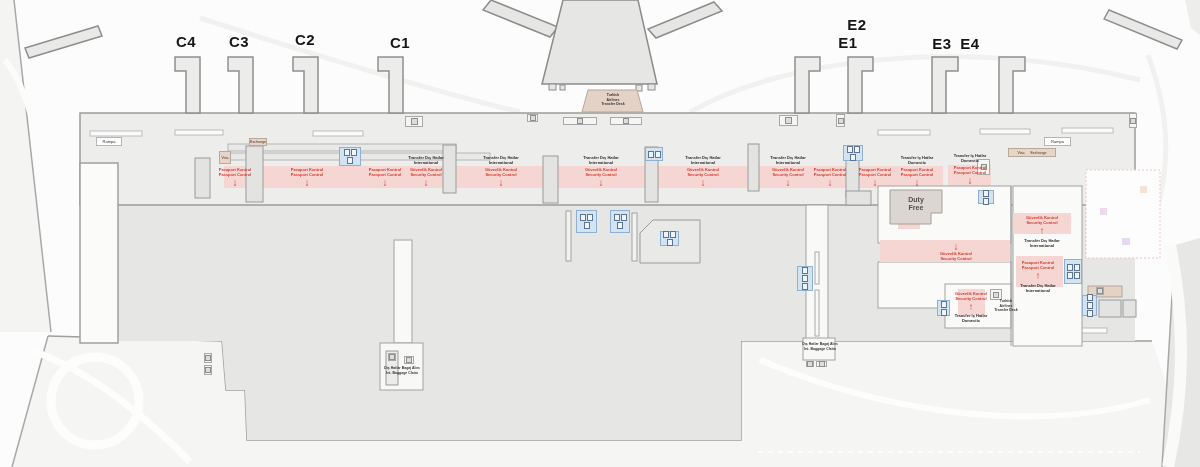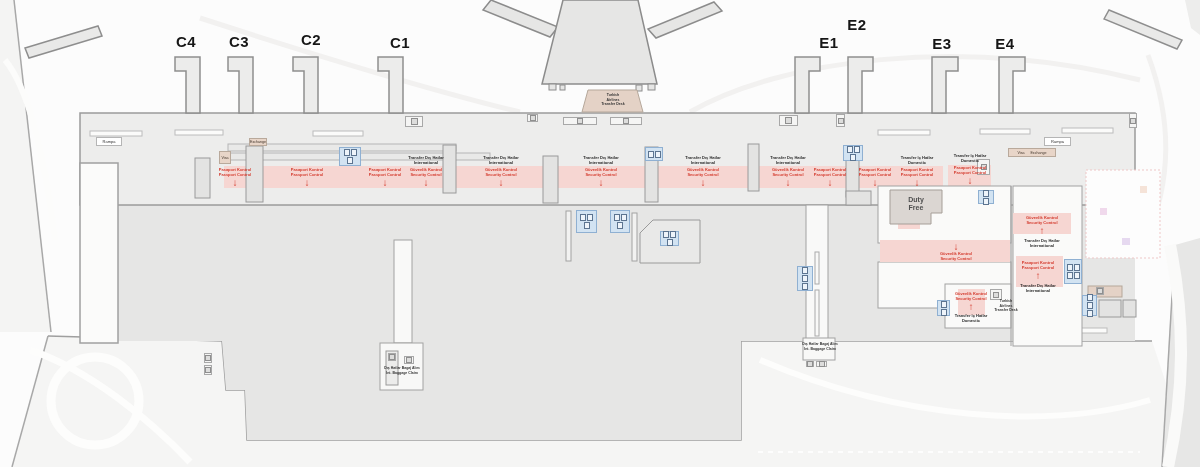--- a/index.html
+++ b/index.html
@@ -138,26 +138,26 @@
   <rect x="1099" y="300" width="22" height="17" fill="#e3e3e2" stroke="#9a9a9a"></rect>
   <rect x="1123" y="300" width="13" height="17" fill="#e3e3e2" stroke="#9a9a9a"></rect>
   <rect x="1086" y="170" width="74" height="88" fill="#fdfdfd" stroke="#eec7c7" stroke-dasharray="2,2"></rect>
   <rect x="1100" y="208" width="7" height="7" fill="#f0d9ec"></rect>
   <rect x="1122" y="238" width="8" height="7" fill="#e6d9f0"></rect>
   <rect x="1140" y="186" width="7" height="7" fill="#f5e3d8"></rect>
 </svg>
 
 <div class="gate" style="left:170px;top:33px">C4</div>
 <div class="gate" style="left:223px;top:33px">C3</div>
-<div class="gate" style="left:295px;top:31px">C2</div>
+<div class="gate" style="left:289px;top:31px">C2</div>
 <div class="gate" style="left:384px;top:34px">C1</div>
-<div class="gate" style="left:813px;top:34px">E1</div>
+<div class="gate" style="left:832px;top:34px">E1</div>
 <div class="gate" style="left:841px;top:16px">E2</div>
 <div class="gate" style="left:926px;top:35px">E3</div>
-<div class="gate" style="left:989px;top:35px">E4</div>
+<div class="gate" style="left:954px;top:35px">E4</div>
 
 <div class="cp" style="left:203px;top:167px">
   <div class="t red">Pasaport Kontrol</div>
       <div class="t red">Passport Control</div>
   <div class="arr">↓</div>
 </div>
 <div class="cp" style="left:275px;top:167px">
   <div class="t red">Pasaport Kontrol</div>
       <div class="t red">Passport Control</div>
   <div class="arr">↓</div>

